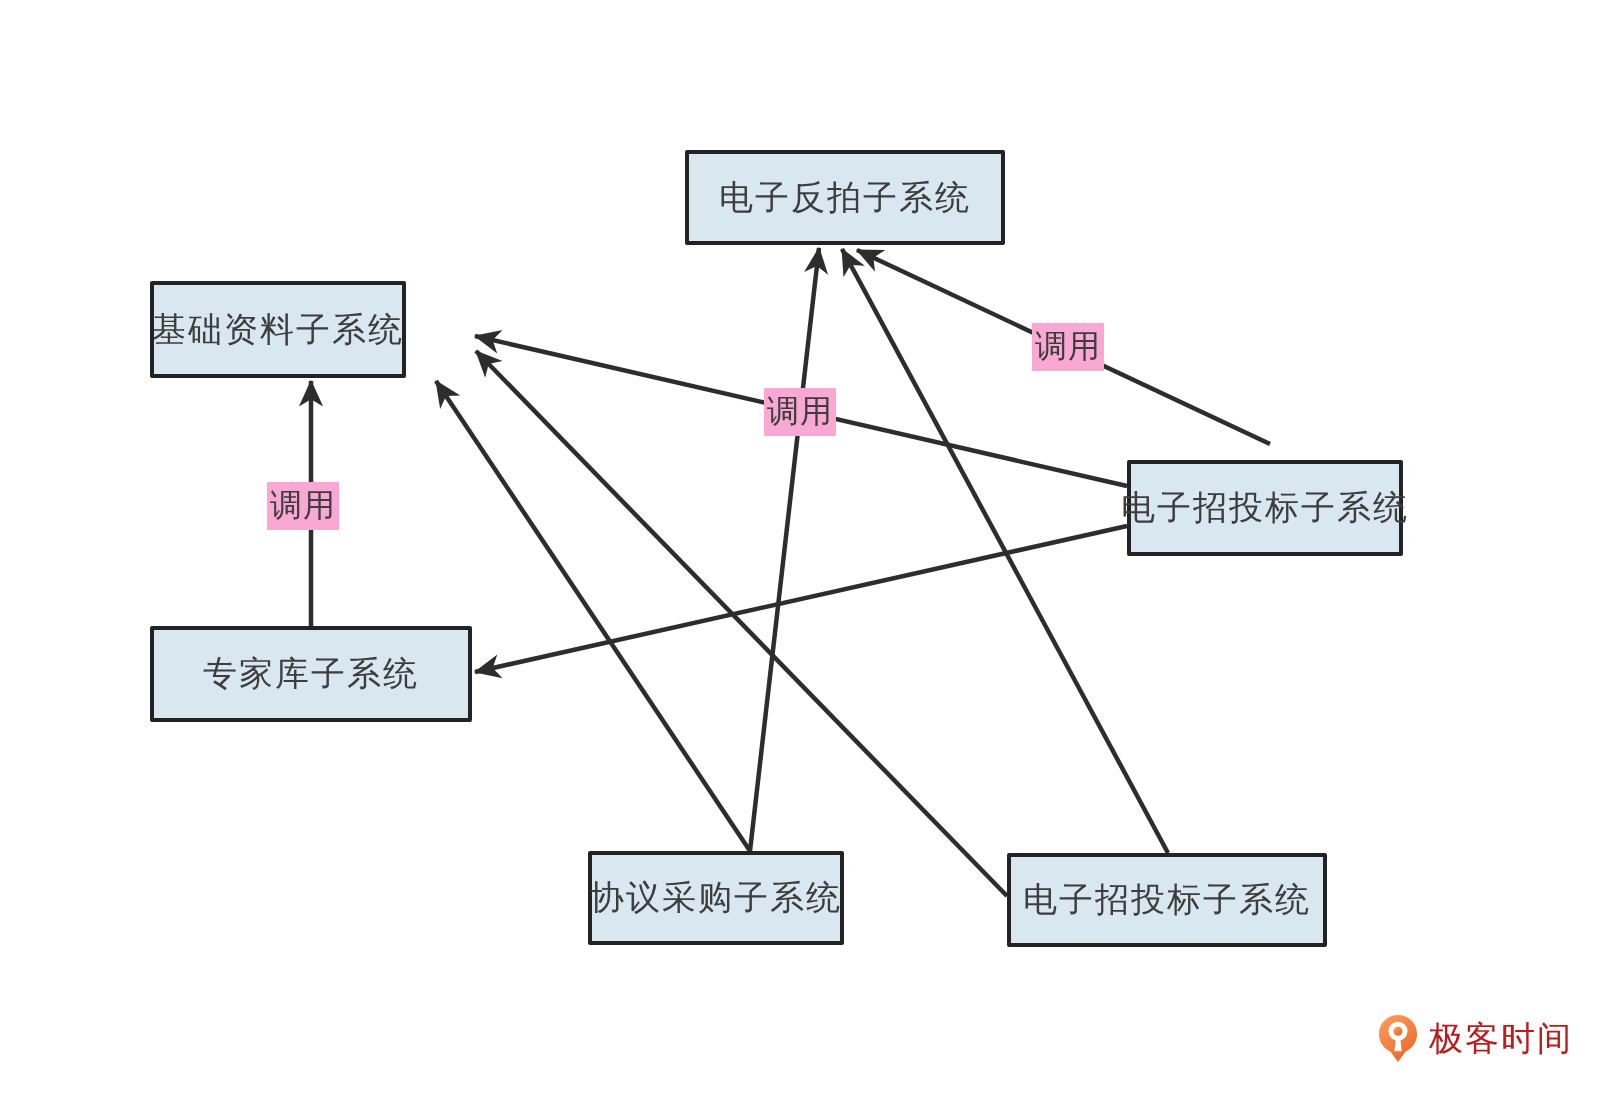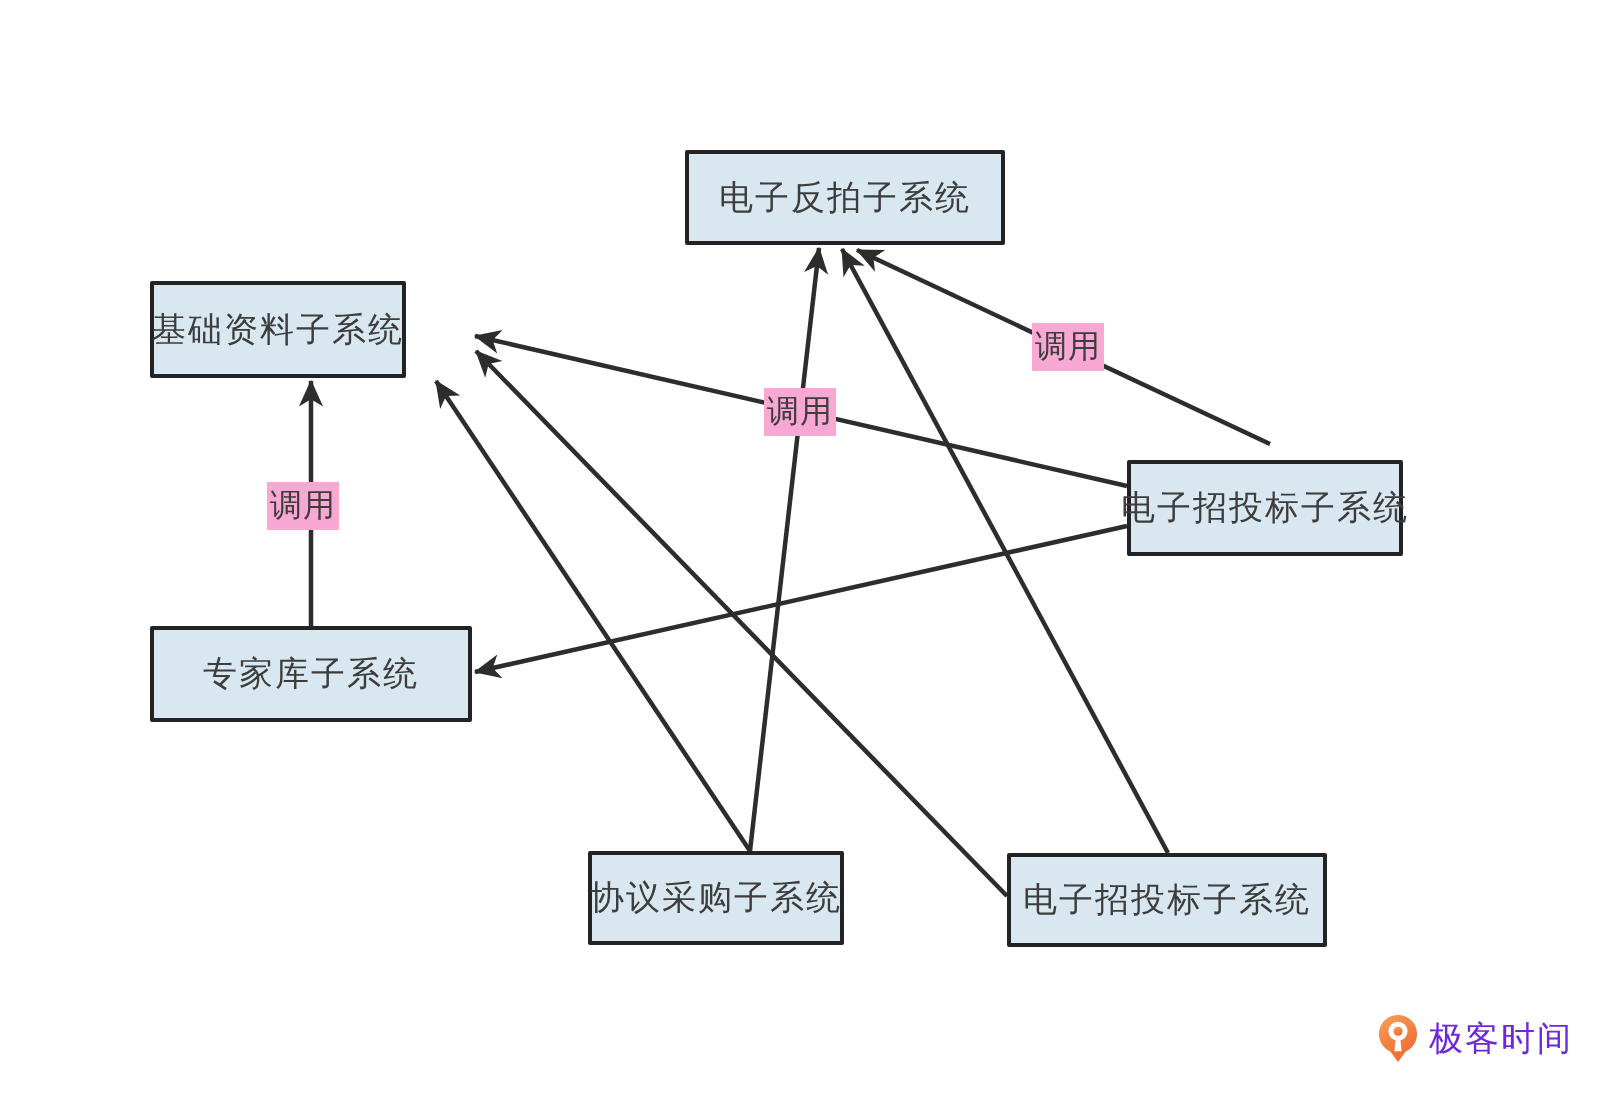--- a/index.html
+++ b/index.html
@@ -109,16 +109,16 @@
         <linearGradient id="gk-grad" x1="0" y1="0" x2="0.6" y2="1">
           <stop offset="0" stop-color="#f9a05e"></stop>
           <stop offset="1" stop-color="#ee6a2e"></stop>
         </linearGradient>
       </defs>
       <path d="M22 1 C33.6 1 43 10.4 43 22 C43 30.6 37.9 37.9 30.5 41.2 L22 53 L13.5 41.2 C6.1 37.9 1 30.6 1 22 C1 10.4 10.4 1 22 1 Z" fill="url(#gk-grad)"></path>
       <circle cx="22" cy="19" r="10.5" fill="#ffffff"></circle>
       <circle cx="22" cy="19" r="5" fill="url(#gk-grad)"></circle>
       <path d="M19.5 27 L24.5 27 L26 41 L18 41 Z" fill="#ffffff"></path>
     </svg>
-    <span class="logo-text" style="color: #6d28d9;">极客时间</span>
+    <span class="logo-text" style="color: #b91c1c;">极客时间</span>
   </div>
 
 </div>
 
 </body></html>

